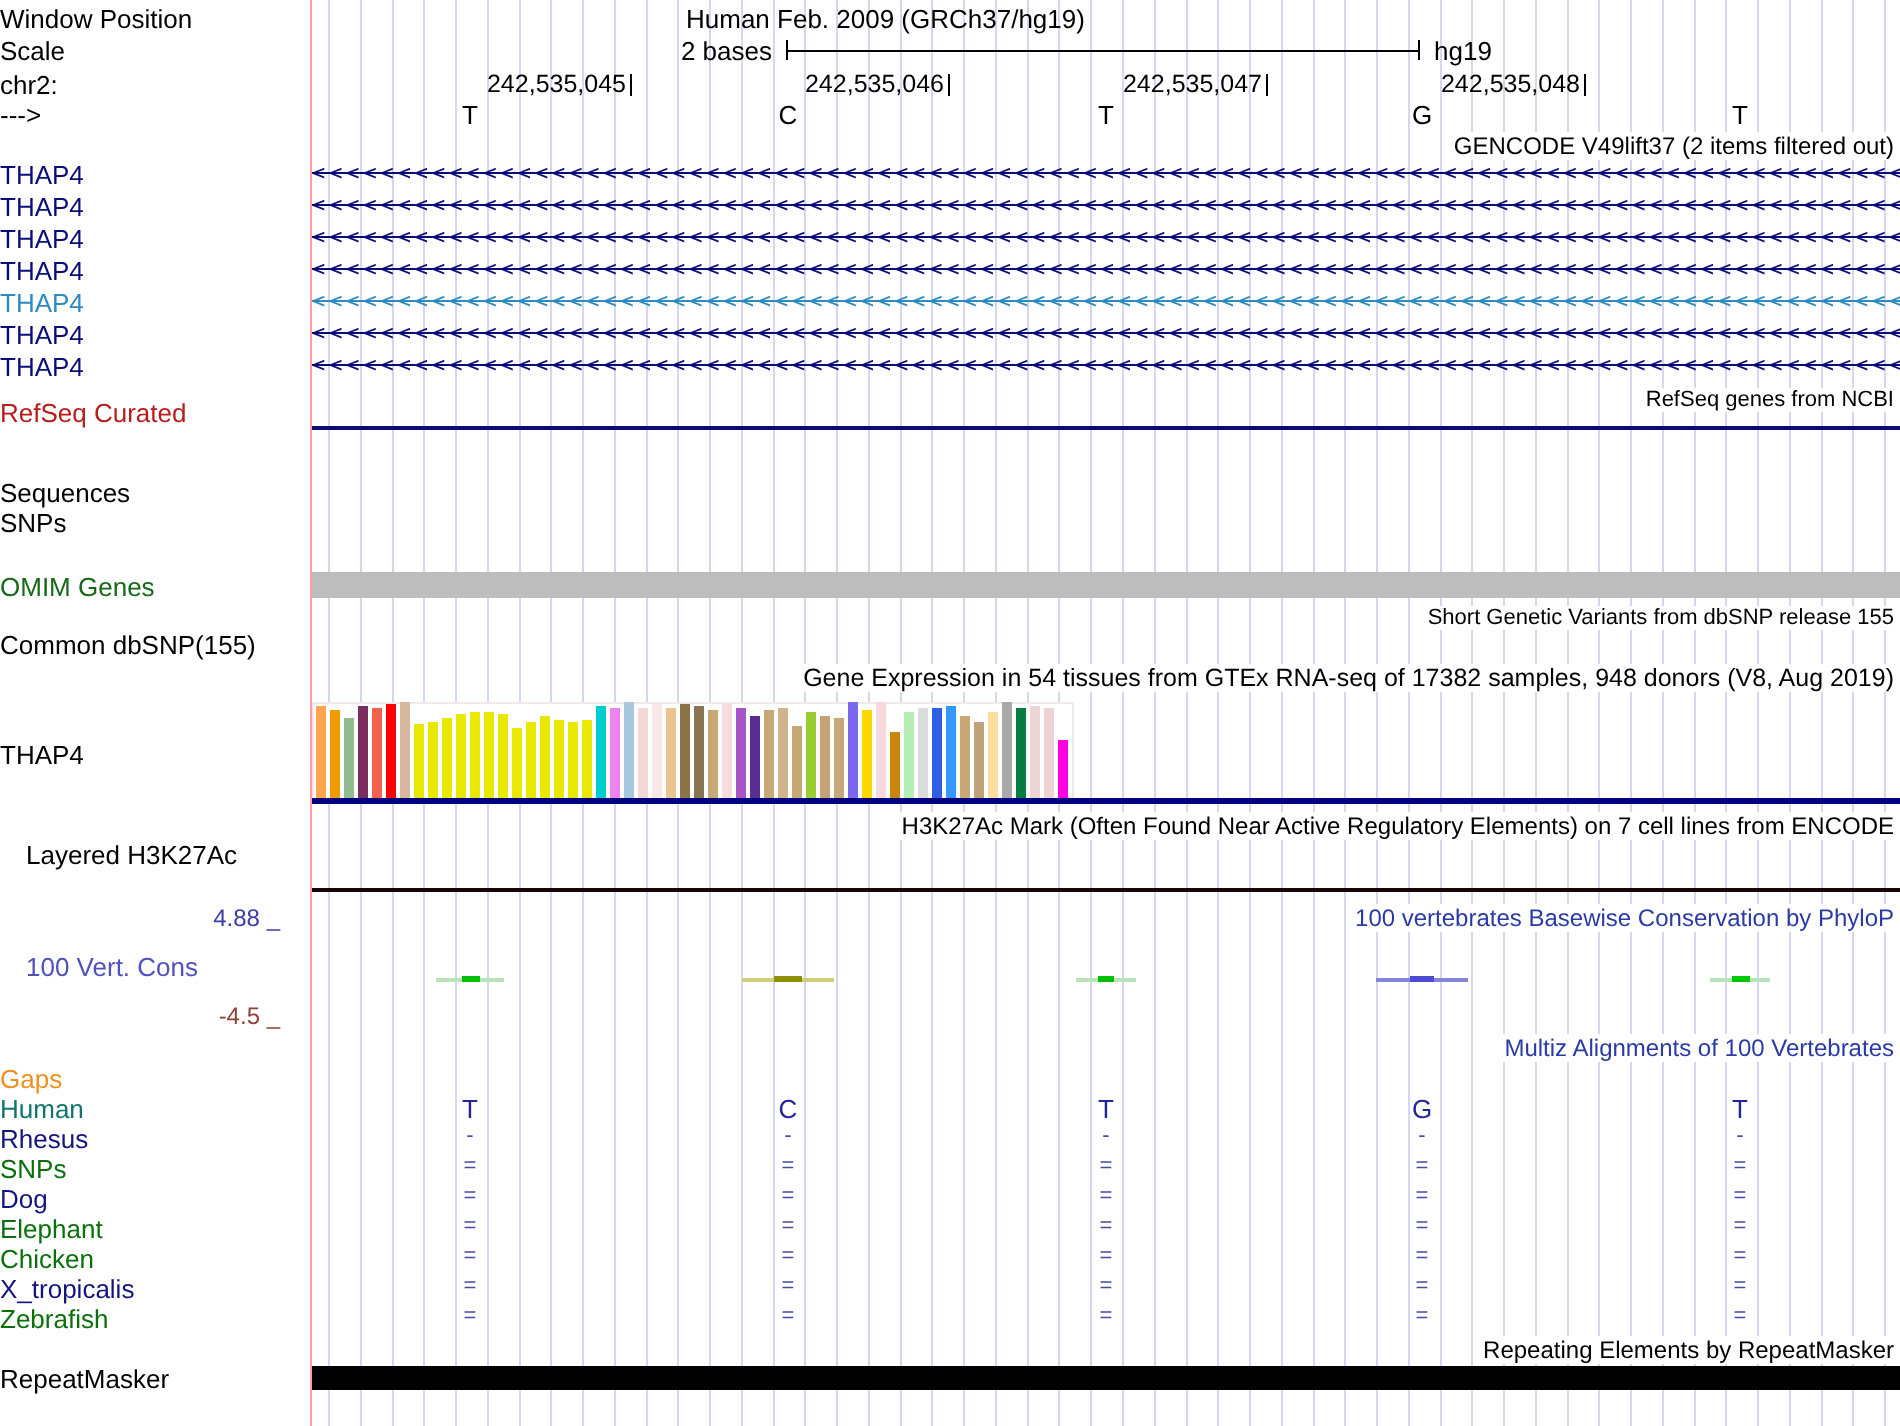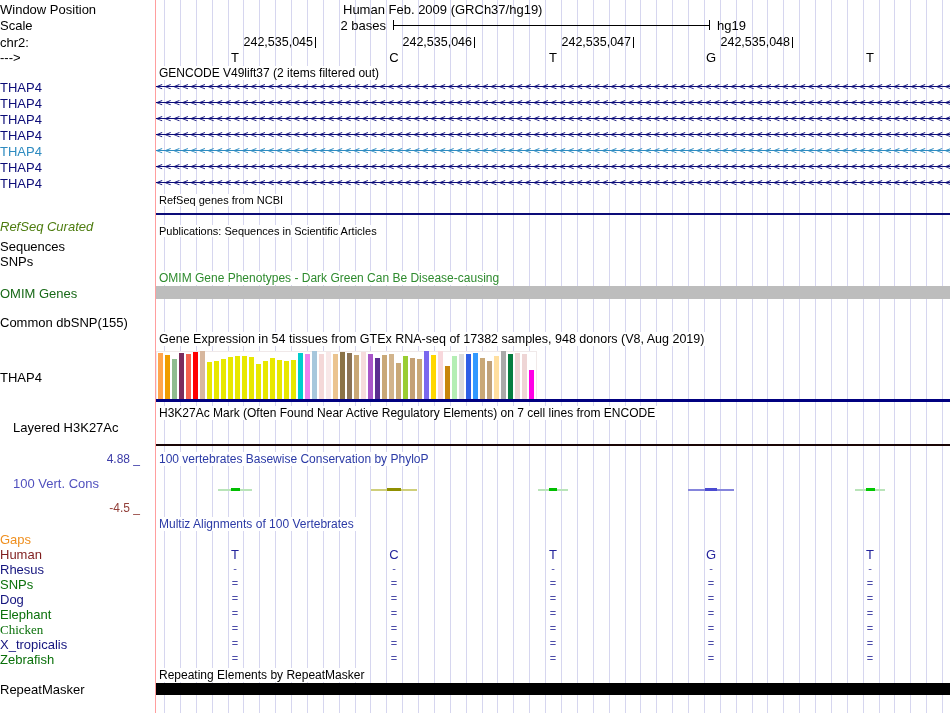--- a/index.html
+++ b/index.html
@@ -4,21 +4,21 @@
 <style>
   html,body{margin:0;padding:0;background:#fff;}
   #canvas{position:relative;width:950px;height:713px;background:#fff;overflow:hidden;
           font-family:"Liberation Sans","DejaVu Sans",sans-serif;color:#000;}
   .grid{position:absolute;left:164px;top:0;width:786px;height:713px;z-index:0;
         background:repeating-linear-gradient(to right,#d6d6ef 0px,#d6d6ef 1px,transparent 1px,transparent 15.88px);}
   .redline{position:absolute;left:155px;top:0;width:1px;height:713px;background:#ff9e9e;z-index:1;}
   .lblR{position:absolute;left:0;width:152px;font-size:13px;line-height:13px;white-space:nowrap;z-index:3;}
   .lblL{position:absolute;left:13px;font-size:13px;line-height:13px;white-space:nowrap;z-index:3;}
   .lblNum{position:absolute;width:140px;left:0;text-align:right;font-size:12px;line-height:13px;white-space:nowrap;z-index:3;}
-  .titleRow{position:absolute;left:156px;width:794px;text-align:left;line-height:13px;z-index:3;}
+  .titleRow{position:absolute;left:156px;width:794px;text-align:right;line-height:13px;z-index:3;}
   .titleRow span{background:#fff;padding:0 3px;}
   .t11{font-size:11px;} .t12{font-size:12px;} .t125{font-size:12.5px;}
   .hdrTxt{position:absolute;font-size:13px;line-height:13px;white-space:nowrap;z-index:3;}
   .geneRow{position:absolute;left:156px;width:794px;height:16px;overflow:hidden;z-index:2;
            font-family:"DejaVu Sans Mono",monospace;font-size:11px;line-height:16px;letter-spacing:1.95px;white-space:nowrap;}
   .coordTick{position:absolute;width:1px;height:11px;background:#000;z-index:3;}
   .baseLetter{position:absolute;width:30px;margin-left:-15px;text-align:center;font-size:13px;line-height:13px;z-index:3;}
   .alignMark{position:absolute;width:30px;margin-left:-15px;text-align:center;z-index:3;}
   .hline{position:absolute;z-index:2;}
   .chartBox{position:absolute;left:156px;top:351px;width:381px;height:49px;background:#fff;
@@ -41,29 +41,28 @@
   <span class="hdrTxt" style="left:343px;top:3px">Human Feb. 2009 (GRCh37/hg19)</span>
 
   <span class="hdrTxt" style="left:320px;top:19px;width:66px;text-align:right">2 bases</span>
   <div class="hline" style="left:393px;top:25px;width:317px;height:1px;background:#000"></div>
   <div class="scaleCap" style="left:393px"></div>
   <div class="scaleCap" style="left:709px"></div>
   <span class="hdrTxt" style="left:717px;top:19px">hg19</span>
 
   <div class="titleRow t12" style="top:67px"><span>GENCODE V49lift37 (2 items filtered out)</span></div>
   <div class="titleRow t11" style="top:194px"><span>RefSeq genes from NCBI</span></div>
-  <div class="titleRow t11" style="top:225px"><span>Publications: Sequences in Scientific Articles</span></div>
-  <div class="titleRow t12" style="top:272px"><span id="omimTitle" style="color: rgb(46, 139, 46);">OMIM Gene Phenotypes - Dark Green Can Be Disease-causing</span></div>
+  <div class="titleRow t11" style="top:303px"><span>Short Genetic Variants from dbSNP release 155</span></div>
   <div class="titleRow t125" style="top:333px"><span>Gene Expression in 54 tissues from GTEx RNA-seq of 17382 samples, 948 donors (V8, Aug 2019)</span></div>
   <div class="titleRow t12" style="top:407px"><span>H3K27Ac Mark (Often Found Near Active Regulatory Elements) on 7 cell lines from ENCODE</span></div>
   <div class="titleRow t12" style="top:453px"><span id="phylopTitle" style="color: rgb(43, 58, 166);">100 vertebrates Basewise Conservation by PhyloP</span></div>
   <div class="titleRow t12" style="top:518px"><span id="multizTitle" style="color: rgb(43, 58, 166);">Multiz Alignments of 100 Vertebrates</span></div>
   <div class="titleRow t12" style="top:669px"><span>Repeating Elements by RepeatMasker</span></div>
 
-  <div class="lblR" style="top: 220px; color: #4d7c0f; font-style: italic;" id="refseqLbl">RefSeq Curated</div>
+  <div class="lblR" style="top: 200px; color: #b91c1c;" id="refseqLbl">RefSeq Curated</div>
   <div class="lblR" style="top:240px">Sequences</div>
   <div class="lblR" style="top:255px">SNPs</div>
   <div class="lblR" style="top: 287px; color: rgb(23, 105, 23);" id="omimLbl">OMIM Genes</div>
   <div class="lblR" style="top:316px">Common dbSNP(155)</div>
   <div class="lblR" style="top:371px">THAP4</div>
   <div class="lblL" style="top:421px">Layered H3K27Ac</div>
   <div class="lblNum" style="top: 453px; color: rgb(60, 60, 168);" id="phylopMax">4.88 _</div>
   <div class="lblL" style="top: 477px; color: rgb(80, 80, 190);" id="phylopLbl">100 Vert. Cons</div>
   <div class="lblNum" style="top: 502px; color: rgb(147, 64, 58);" id="phylopMin">-4.5 _</div>
   <div class="lblR" style="top:683px">RepeatMasker</div>
@@ -162,21 +161,21 @@
       <div class="hline" style="left: 230.5px; top: 488px; width: 9px; height: 3px; background: rgb(0, 190, 0);"></div>
       <div class="hline" style="left: 371px; top: 489px; width: 46px; height: 2px; background: rgb(207, 207, 122);"></div>
       <div class="hline" style="left: 387px; top: 488px; width: 14px; height: 3px; background: rgb(143, 143, 0);"></div>
       <div class="hline" style="left: 538px; top: 489px; width: 30px; height: 2px; background: rgb(185, 228, 185);"></div>
       <div class="hline" style="left: 549px; top: 488px; width: 8px; height: 3px; background: rgb(0, 190, 0);"></div>
       <div class="hline" style="left: 688px; top: 489px; width: 46px; height: 2px; background: rgb(133, 133, 220);"></div>
       <div class="hline" style="left: 705px; top: 488px; width: 12px; height: 3px; background: rgb(75, 75, 209);"></div>
       <div class="hline" style="left: 855px; top: 489px; width: 30px; height: 2px; background: rgb(185, 228, 185);"></div>
       <div class="hline" style="left: 865.5px; top: 488px; width: 9px; height: 3px; background: rgb(0, 200, 0);"></div>
       <div class="lblR" style="top: 533px; color: rgb(239, 143, 31);">Gaps</div>
-      <div class="lblR" style="top: 548px; color: #7f1d1d;">Human</div>
+      <div class="lblR" style="top: 548px; color: #0f766e;">Human</div>
       <div class="alignMark" style="left: 235px; top: 548px; font-size: 13px; line-height: 13px; color: rgb(36, 36, 156);">T</div>
       <div class="alignMark" style="left: 394px; top: 548px; font-size: 13px; line-height: 13px; color: rgb(36, 36, 156);">C</div>
       <div class="alignMark" style="left: 553px; top: 548px; font-size: 13px; line-height: 13px; color: rgb(36, 36, 156);">T</div>
       <div class="alignMark" style="left: 711px; top: 548px; font-size: 13px; line-height: 13px; color: rgb(36, 36, 156);">G</div>
       <div class="alignMark" style="left: 870px; top: 548px; font-size: 13px; line-height: 13px; color: rgb(36, 36, 156);">T</div>
       <div class="lblR" style="top: 563px; color: rgb(20, 20, 126);">Rhesus</div>
       <div class="alignMark" style="left: 235px; top: 562px; font-size: 11px; line-height: 13px; color: rgb(74, 74, 168);">-</div>
       <div class="alignMark" style="left: 394px; top: 562px; font-size: 11px; line-height: 13px; color: rgb(74, 74, 168);">-</div>
       <div class="alignMark" style="left: 553px; top: 562px; font-size: 11px; line-height: 13px; color: rgb(74, 74, 168);">-</div>
       <div class="alignMark" style="left: 711px; top: 562px; font-size: 11px; line-height: 13px; color: rgb(74, 74, 168);">-</div>
@@ -192,21 +191,21 @@
       <div class="alignMark" style="left: 394px; top: 592px; font-size: 11px; line-height: 13px; color: rgb(74, 74, 168);">=</div>
       <div class="alignMark" style="left: 553px; top: 592px; font-size: 11px; line-height: 13px; color: rgb(74, 74, 168);">=</div>
       <div class="alignMark" style="left: 711px; top: 592px; font-size: 11px; line-height: 13px; color: rgb(74, 74, 168);">=</div>
       <div class="alignMark" style="left: 870px; top: 592px; font-size: 11px; line-height: 13px; color: rgb(74, 74, 168);">=</div>
       <div class="lblR" style="top: 608px; color: rgb(10, 112, 10);">Elephant</div>
       <div class="alignMark" style="left: 235px; top: 607px; font-size: 11px; line-height: 13px; color: rgb(74, 74, 168);">=</div>
       <div class="alignMark" style="left: 394px; top: 607px; font-size: 11px; line-height: 13px; color: rgb(74, 74, 168);">=</div>
       <div class="alignMark" style="left: 553px; top: 607px; font-size: 11px; line-height: 13px; color: rgb(74, 74, 168);">=</div>
       <div class="alignMark" style="left: 711px; top: 607px; font-size: 11px; line-height: 13px; color: rgb(74, 74, 168);">=</div>
       <div class="alignMark" style="left: 870px; top: 607px; font-size: 11px; line-height: 13px; color: rgb(74, 74, 168);">=</div>
-      <div class="lblR" style="top: 623px; color: rgb(10, 112, 10); font-family: Liberation Serif, serif;">Chicken</div>
+      <div class="lblR" style="top: 623px; color: rgb(10, 112, 10);">Chicken</div>
       <div class="alignMark" style="left: 235px; top: 622px; font-size: 11px; line-height: 13px; color: rgb(74, 74, 168);">=</div>
       <div class="alignMark" style="left: 394px; top: 622px; font-size: 11px; line-height: 13px; color: rgb(74, 74, 168);">=</div>
       <div class="alignMark" style="left: 553px; top: 622px; font-size: 11px; line-height: 13px; color: rgb(74, 74, 168);">=</div>
       <div class="alignMark" style="left: 711px; top: 622px; font-size: 11px; line-height: 13px; color: rgb(74, 74, 168);">=</div>
       <div class="alignMark" style="left: 870px; top: 622px; font-size: 11px; line-height: 13px; color: rgb(74, 74, 168);">=</div>
       <div class="lblR" style="top: 638px; color: rgb(20, 20, 126);">X_tropicalis</div>
       <div class="alignMark" style="left: 235px; top: 637px; font-size: 11px; line-height: 13px; color: rgb(74, 74, 168);">=</div>
       <div class="alignMark" style="left: 394px; top: 637px; font-size: 11px; line-height: 13px; color: rgb(74, 74, 168);">=</div>
       <div class="alignMark" style="left: 553px; top: 637px; font-size: 11px; line-height: 13px; color: rgb(74, 74, 168);">=</div>
       <div class="alignMark" style="left: 711px; top: 637px; font-size: 11px; line-height: 13px; color: rgb(74, 74, 168);">=</div>

